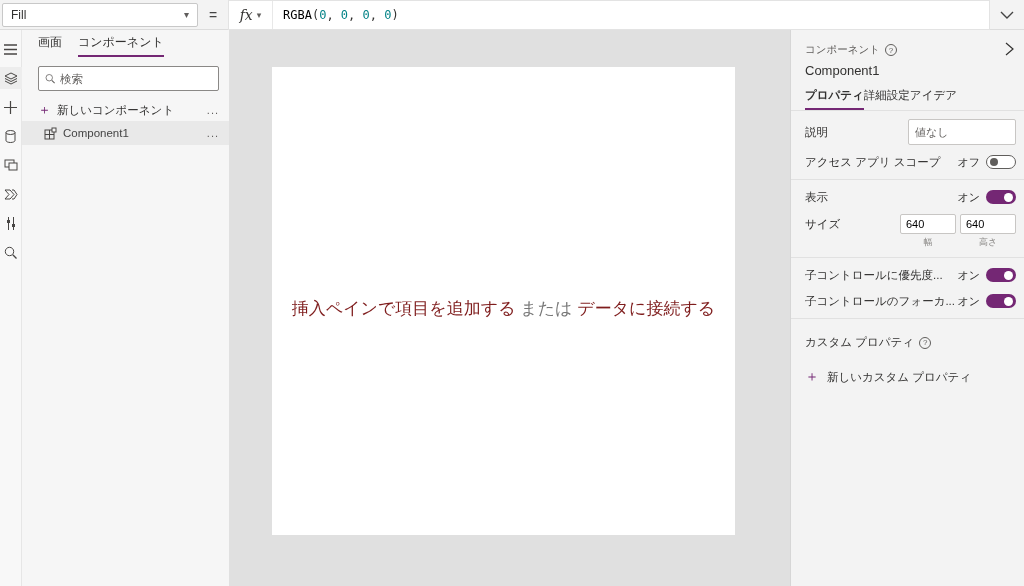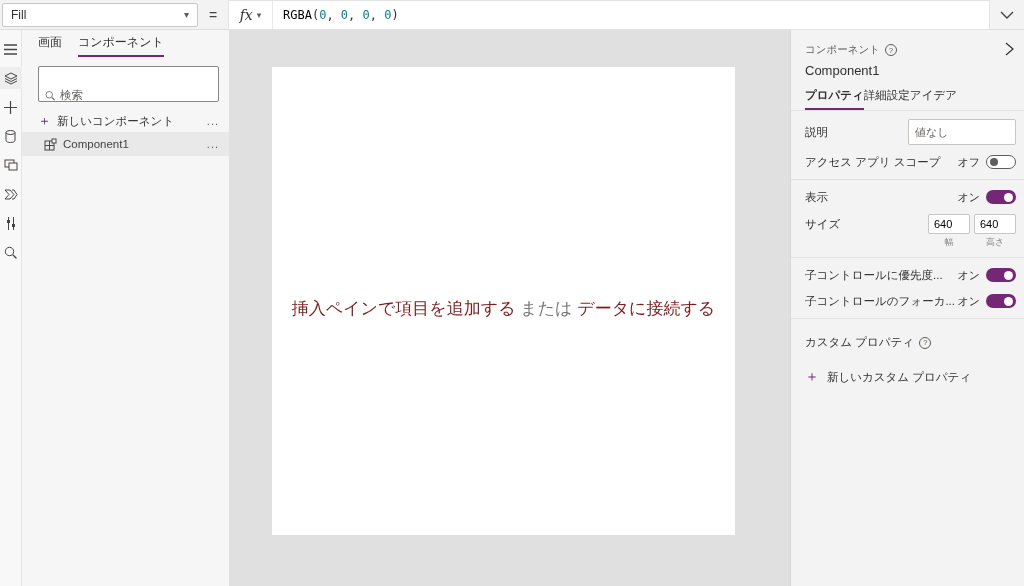--- a/index.html
+++ b/index.html
@@ -41,22 +41,22 @@
   
   .tree { width:208px; background:#f6f6f6; border-right:1px solid #e0e0e0;
     display:flex; flex-direction:column; }
   .tree-head { display:flex; align-items:center; justify-content:space-between;
     padding:12px 12px 6px 16px; }
   .tree-title { font-size:14px; font-weight:bold; letter-spacing:.3px; }
   .tree-close { font-size:12px; color:#484644; cursor:default; }
   .tree-tabs { display:flex; gap:16px; padding:4px 16px 0 16px; font-size:12px; }
   .ttab { padding-bottom:4px; border-bottom:2px solid transparent; cursor:default; }
   .ttab.sel { border-bottom-color:#742774; }
-  .tree-search { margin:9px 10px 8px 16px; height:36px; background:#fff;
-    border:1px solid #8a8886; border-radius:2px; display:flex; align-items:flex-end; padding:0 6px; gap:5px; }
+  .tree-search { margin:9px 10px 8px 16px; height:25px; background:#fff;
+    border:1px solid #8a8886; border-radius:2px; display:flex; align-items:center; padding:0 6px; gap:5px; }
   .tree-search input { border:0; outline:0; width:100%; font-size:11.5px; background:transparent;
     font-family:"Liberation Sans", sans-serif; }
   .tree-search input::placeholder { color:#605e5c; }
   .tree-row { height:22px; display:flex; align-items:center; gap:6px; padding:0 10px 0 16px;
     font-size:11.5px; cursor:default; }
   .tree-row .more { margin-left:auto; color:#605e5c; letter-spacing:1px; font-size:11px; }
   .tree-row.new .plus { color:#742774; font-size:13px; }
   .tree-row.item { height:24px; padding-left:22px; background:#e9e9e9; color:#444; }
   .tree-row.item .cicon { display:flex; }
 
@@ -88,21 +88,21 @@
   .toggle.on { background:#742774; }
   .toggle.on::after { content:""; position:absolute; width:9px; height:9px; border-radius:50%;
     background:#fff; right:3px; top:2.5px; }
   .toggle.off { background:#fff; border:1px solid #605e5c; }
   .toggle.off::after { content:""; position:absolute; width:8px; height:8px; border-radius:50%;
     background:#605e5c; left:3px; top:2px; }
   .pinput { width:108px; height:20px; border:1px solid #c8c6c4; border-radius:2px; background:#fff;
     font-size:11px; padding:12px 6px; font-family:"Liberation Sans", sans-serif; outline:0; }
   .pinput::placeholder { color:#605e5c; }
   .size-col { display:flex; flex-direction:column; align-items:center; }
-  .size-input { width:42px; height:20px; border:1px solid #c8c6c4; border-radius:2px; background:#fff;
+  .size-input { width:56px; height:20px; border:1px solid #c8c6c4; border-radius:2px; background:#fff;
     font-size:11px; padding:0 5px; outline:0; font-family:"Liberation Sans", sans-serif; }
   .size-cap { font-size:9px; color:#8a8886; margin-top:2px; }
   .fill-btn { width:32px; height:20px; background:#fff; border:1px solid #c8c6c4; border-radius:2px;
     display:flex; align-items:center; justify-content:center; cursor:pointer; }
   .custom-head { padding:12px 14px 2px 14px; display:flex; align-items:center; }
   .newprop { display:flex; align-items:center; gap:8px; padding:16px 14px 0 14px; cursor:pointer; }
   .newprop .plus { color:#742774; font-size:14px; }
 </style>
 </head>
 <body>

